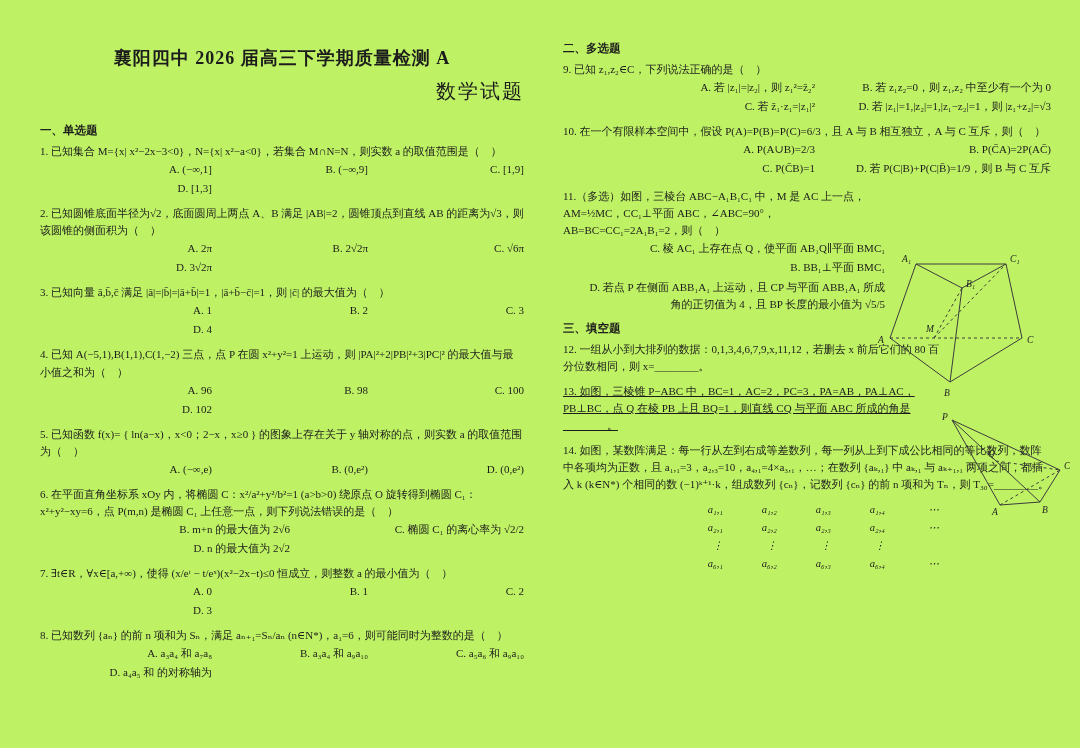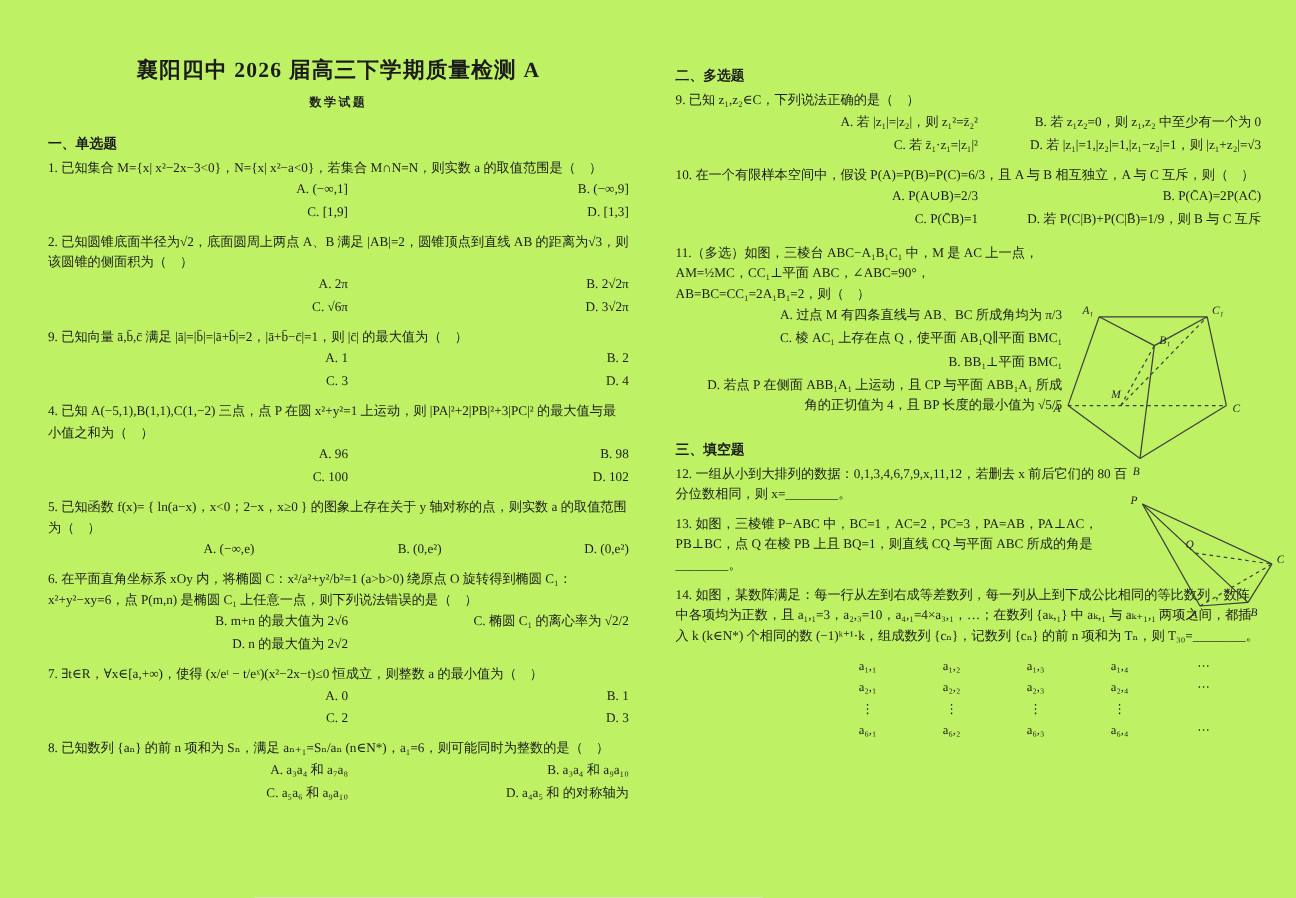--- a/index.html
+++ b/index.html
@@ -12,37 +12,37 @@
     overflow:hidden;
   }
   .col{position:absolute;top:36px;}
   .col-left{left:40px;width:484px;}
   .col-right{left:563px;width:488px;}
   .paper-title{
     font-size:18px;font-weight:700;text-align:center;
     margin:10px 0 8px 0;letter-spacing:1px;
   }
   .paper-subtitle{
-    font-size:10px;font-weight:700;text-align:center;
+    font-size:20px;font-weight:400;text-align:right;
     margin:0 0 18px 0;letter-spacing:2px;
   }
   .section-heading{
-    font-size:11.5px;font-weight:700;margin:20px 0 5px 0;
+    font-size:11.5px;font-weight:700;margin:5px 0 5px 0;
   }
   .question{font-size:11px;line-height:1.55;margin-bottom:8px;}
   .q-text{margin-bottom:1px;}
   .options{display:grid;padding-left:24px;margin:1px 0 2px 0;column-gap:8px;row-gap:2px;}
-  .cols-4{grid-template-columns:repeat(2,1fr);}
+  .cols-4{grid-template-columns:repeat(3,1fr);}
   .cols-3{grid-template-columns:repeat(3,1fr);}
   .cols-2{grid-template-columns:repeat(2,1fr);}
   .cols-1{grid-template-columns:1fr;}
   .option{white-space:normal;text-align:right;}
   .matrix{margin:8px 0 0 128px;}
   .matrix-row{display:flex;gap:22px;line-height:1.7;}
-  .matrix-cell{min-width:32px;font-size:10.5px;text-align:center;margin-left:16px;}
+  .matrix-cell{min-width:32px;font-size:10.5px;font-style:italic;text-align:right;}
   .fig{position:absolute;}
   #fig-frustum{left:876px;top:248px;}
   #fig-tetra{left:938px;top:410px;}
   .fig text{font-size:9.5px;font-style:italic;fill:#222;
     font-family:"Liberation Serif","DejaVu Serif",serif;}
   .fig line,.fig polyline{stroke:#3c3c3c;stroke-width:1;fill:none;}
   .dashed{stroke-dasharray:3,3;}
 </style>
 </head>
 <body>
@@ -66,21 +66,21 @@
         <div class="question">
           <div class="q-text">2. 已知圆锥底面半径为√2，底面圆周上两点 A、B 满足 |AB|=2，圆锥顶点到直线 AB 的距离为√3，则该圆锥的侧面积为（　）</div>
           <div class="options cols-4">
             <span class="option">A. 2π</span>
             <span class="option">B. 2√2π</span>
             <span class="option">C. √6π</span>
             <span class="option">D. 3√2π</span>
           </div>
         </div>
         <div class="question">
-          <div class="q-text">9. 已知向量 ā,b̄,c̄ 满足 |ā|=|b̄|=|ā+b̄|=2，|ā+b̄−c̄|=1，则 |c̄| 的最大值为（　）</div>
+          <div class="q-text">3. 已知向量 ā,b̄,c̄ 满足 |ā|=|b̄|=|ā+b̄|=1，|ā+b̄−c̄|=1，则 |c̄| 的最大值为（　）</div>
           <div class="options cols-4">
             <span class="option">A. 1</span>
             <span class="option">B. 2</span>
             <span class="option">C. 3</span>
             <span class="option">D. 4</span>
           </div>
         </div>
         <div class="question">
           <div class="q-text">4. 已知 A(−5,1),B(1,1),C(1,−2) 三点，点 P 在圆 x²+y²=1 上运动，则 |PA|²+2|PB|²+3|PC|² 的最大值与最小值之和为（　）</div>
           <div class="options cols-4">
@@ -144,31 +144,30 @@
           <div class="options cols-2">
             <span class="option">A. P(A∪B)=2/3</span>
             <span class="option">B. P(C̄A)=2P(AC̄)</span>
             <span class="option">C. P(C̄B)=1</span>
             <span class="option">D. 若 P(C|B)+P(C|B̄)=1/9，则 B 与 C 互斥</span>
           </div>
         </div>
         <div class="question" style="width: 66%; margin-top: 11px;">
           <div class="q-text">11.（多选）如图，三棱台 ABC−A₁B₁C₁ 中，M 是 AC 上一点，AM=½MC，CC₁⊥平面 ABC，∠ABC=90°，AB=BC=CC₁=2A₁B₁=2，则（　）</div>
           <div class="options cols-1">
-            <span class="option">A. 过点 M 有四条直线与 AB、BC 所成角均为 π/3</span>
             <span class="option">C. 棱 AC₁ 上存在点 Q，使平面 AB₁Q∥平面 BMC₁</span>
             <span class="option">B. BB₁⊥平面 BMC₁</span>
             <span class="option">D. 若点 P 在侧面 ABB₁A₁ 上运动，且 CP 与平面 ABB₁A₁ 所成角的正切值为 4，且 BP 长度的最小值为 √5/5</span>
           </div>
         </div>
         <div class="section-heading">三、填空题</div>
         <div class="question" style="width: 78%;">
           <div class="q-text">12. 一组从小到大排列的数据：0,1,3,4,6,7,9,x,11,12，若删去 x 前后它们的 80 百分位数相同，则 x=________。</div>
         </div>
-        <div class="question" style="width: 78%;">
+        <div class="question" style="width: 78%; text-decoration: underline;">
           <div class="q-text">13. 如图，三棱锥 P−ABC 中，BC=1，AC=2，PC=3，PA=AB，PA⊥AC，PB⊥BC，点 Q 在棱 PB 上且 BQ=1，则直线 CQ 与平面 ABC 所成的角是________。</div>
         </div>
         <div class="question">
           <div class="q-text">14. 如图，某数阵满足：每一行从左到右成等差数列，每一列从上到下成公比相同的等比数列，数阵中各项均为正数，且 a₁,₁=3，a₂,₃=10，a₄,₁=4×a₃,₁，…；在数列 {aₖ,₁} 中 aₖ,₁ 与 aₖ₊₁,₁ 两项之间，都插入 k (k∈N*) 个相同的数 (−1)ᵏ⁺¹·k，组成数列 {cₙ}，记数列 {cₙ} 的前 n 项和为 Tₙ，则 T₃₀=________。</div>
         </div>
         <div class="matrix">
           <div class="matrix-row">
             <span class="matrix-cell">a₁,₁</span>
             <span class="matrix-cell">a₁,₂</span>
             <span class="matrix-cell">a₁,₃</span>

